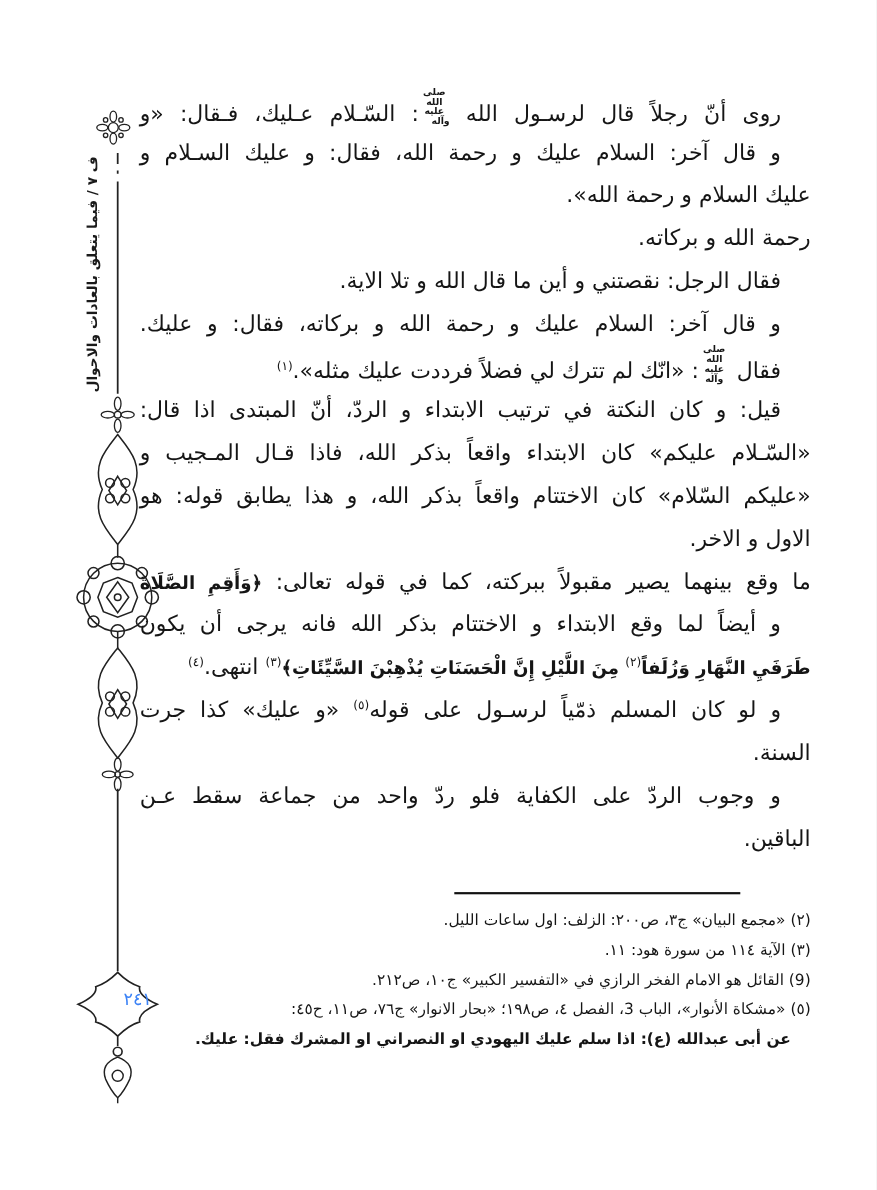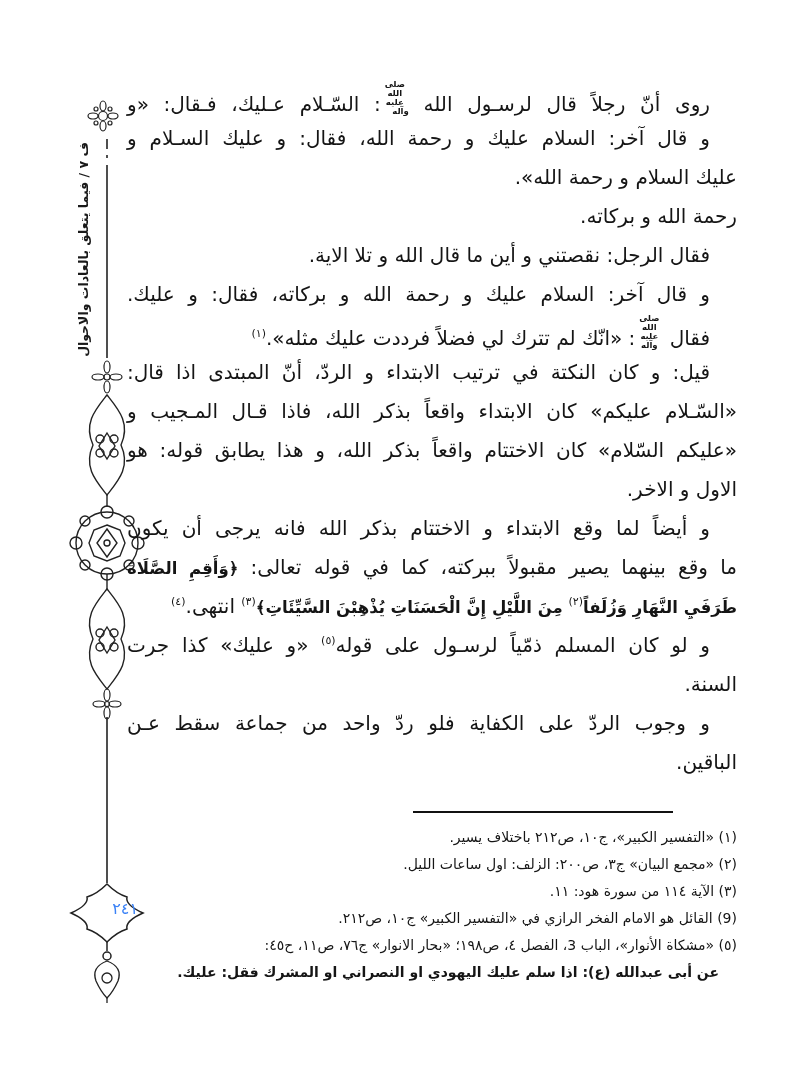--- a/index.html
+++ b/index.html
@@ -154,33 +154,32 @@
       <div class="body-line indent justify"><span>و قال آخر: السلام عليك و رحمة الله، فقال: و عليك السـلام و</span></div>
       <div class="body-line"><span>عليك السلام و رحمة الله».</span></div>
       <div class="body-line"><span>رحمة الله و بركاته.</span></div>
       <div class="body-line indent"><span>فقال الرجل: نقصتني و أين ما قال الله و تلا الاية.</span></div>
       <div class="body-line indent justify"><span>و قال آخر: السلام عليك و رحمة الله و بركاته، فقال: و عليك.</span></div>
       <div class="body-line indent"><span>فقال </span><span class="seal">صلى الله عليه وآله</span><span>: «انّك لم تترك لي فضلاً فرددت عليك مثله».</span><sup>(١)</sup></div>
       <div class="body-line indent justify"><span>قيل: و كان النكتة في ترتيب الابتداء و الردّ، أنّ المبتدى اذا قال:</span></div>
       <div class="body-line justify"><span>«السّـلام عليكم» كان الابتداء واقعاً بذكر الله، فاذا قـال المـجيب و</span></div>
       <div class="body-line justify"><span>«عليكم السّلام» كان الاختتام واقعاً بذكر الله، و هذا يطابق قوله: هو</span></div>
       <div class="body-line"><span>الاول و الاخر.</span></div>
+      <div class="body-line justify"><span>ما وقع بينهما يصير مقبولاً ببركته، كما في قوله تعالى: </span><span class="verse">﴿وَأَقِمِ الصَّلَاةَ</span></div>
       <div class="body-line indent justify"><span>و أيضاً لما وقع الابتداء و الاختتام بذكر الله فانه يرجى أن يكون</span></div>
-      <div class="body-line justify"><span>ما وقع بينهما يصير مقبولاً ببركته، كما في قوله تعالى: </span><span class="verse">﴿وَأَقِمِ الصَّلَاةَ</span></div>
       <div class="body-line"><span class="verse">طَرَفَيِ النَّهَارِ وَزُلَفاً</span><sup>(٢)</sup><span class="verse"> مِنَ اللَّيْلِ إِنَّ الْحَسَنَاتِ يُذْهِبْنَ السَّيِّئَاتِ﴾</span><sup>(٣)</sup><span> انتهى.</span><sup>(٤)</sup></div>
       <div class="body-line indent justify"><span>و لو كان المسلم ذمّياً لرسـول على قوله</span><sup>(٥)</sup><span> «و عليك» كذا جرت</span></div>
       <div class="body-line"><span>السنة.</span></div>
       <div class="body-line indent justify"><span>و وجوب الردّ على الكفاية فلو ردّ واحد من جماعة سقط عـن</span></div>
       <div class="body-line"><span>الباقين.</span></div>
     </main>
 
   <div class="fn-sep"></div>
 
   <section class="fn-block" id="footnote-lines">
-      <div class="fn-line"><span>(١) «التفسير الكبير»، ج١٠، ص٢١٢ باختلاف يسير.</span></div>
       <div class="fn-line"><span>(٢) «مجمع البيان» ج٣، ص٢٠٠: الزلف: اول ساعات الليل.</span></div>
       <div class="fn-line"><span>(٣) الآية ١١٤ من سورة هود: ١١.</span></div>
       <div class="fn-line"><span>(9) القائل هو الامام الفخر الرازي في «التفسير الكبير» ج١٠، ص٢١٢.</span></div>
       <div class="fn-line"><span>(٥) «مشكاة الأنوار»، الباب 3، الفصل ٤، ص١٩٨؛ «بحار الانوار» ج٧٦، ص١١، ح٤٥:</span></div>
       <div class="fn-line indent"><span>عن أبى عبدالله (ع): اذا سلم عليك اليهودي او النصراني او المشرك فقل: عليك.</span></div>
     </section>
 
 </div>
 
 </body></html>

